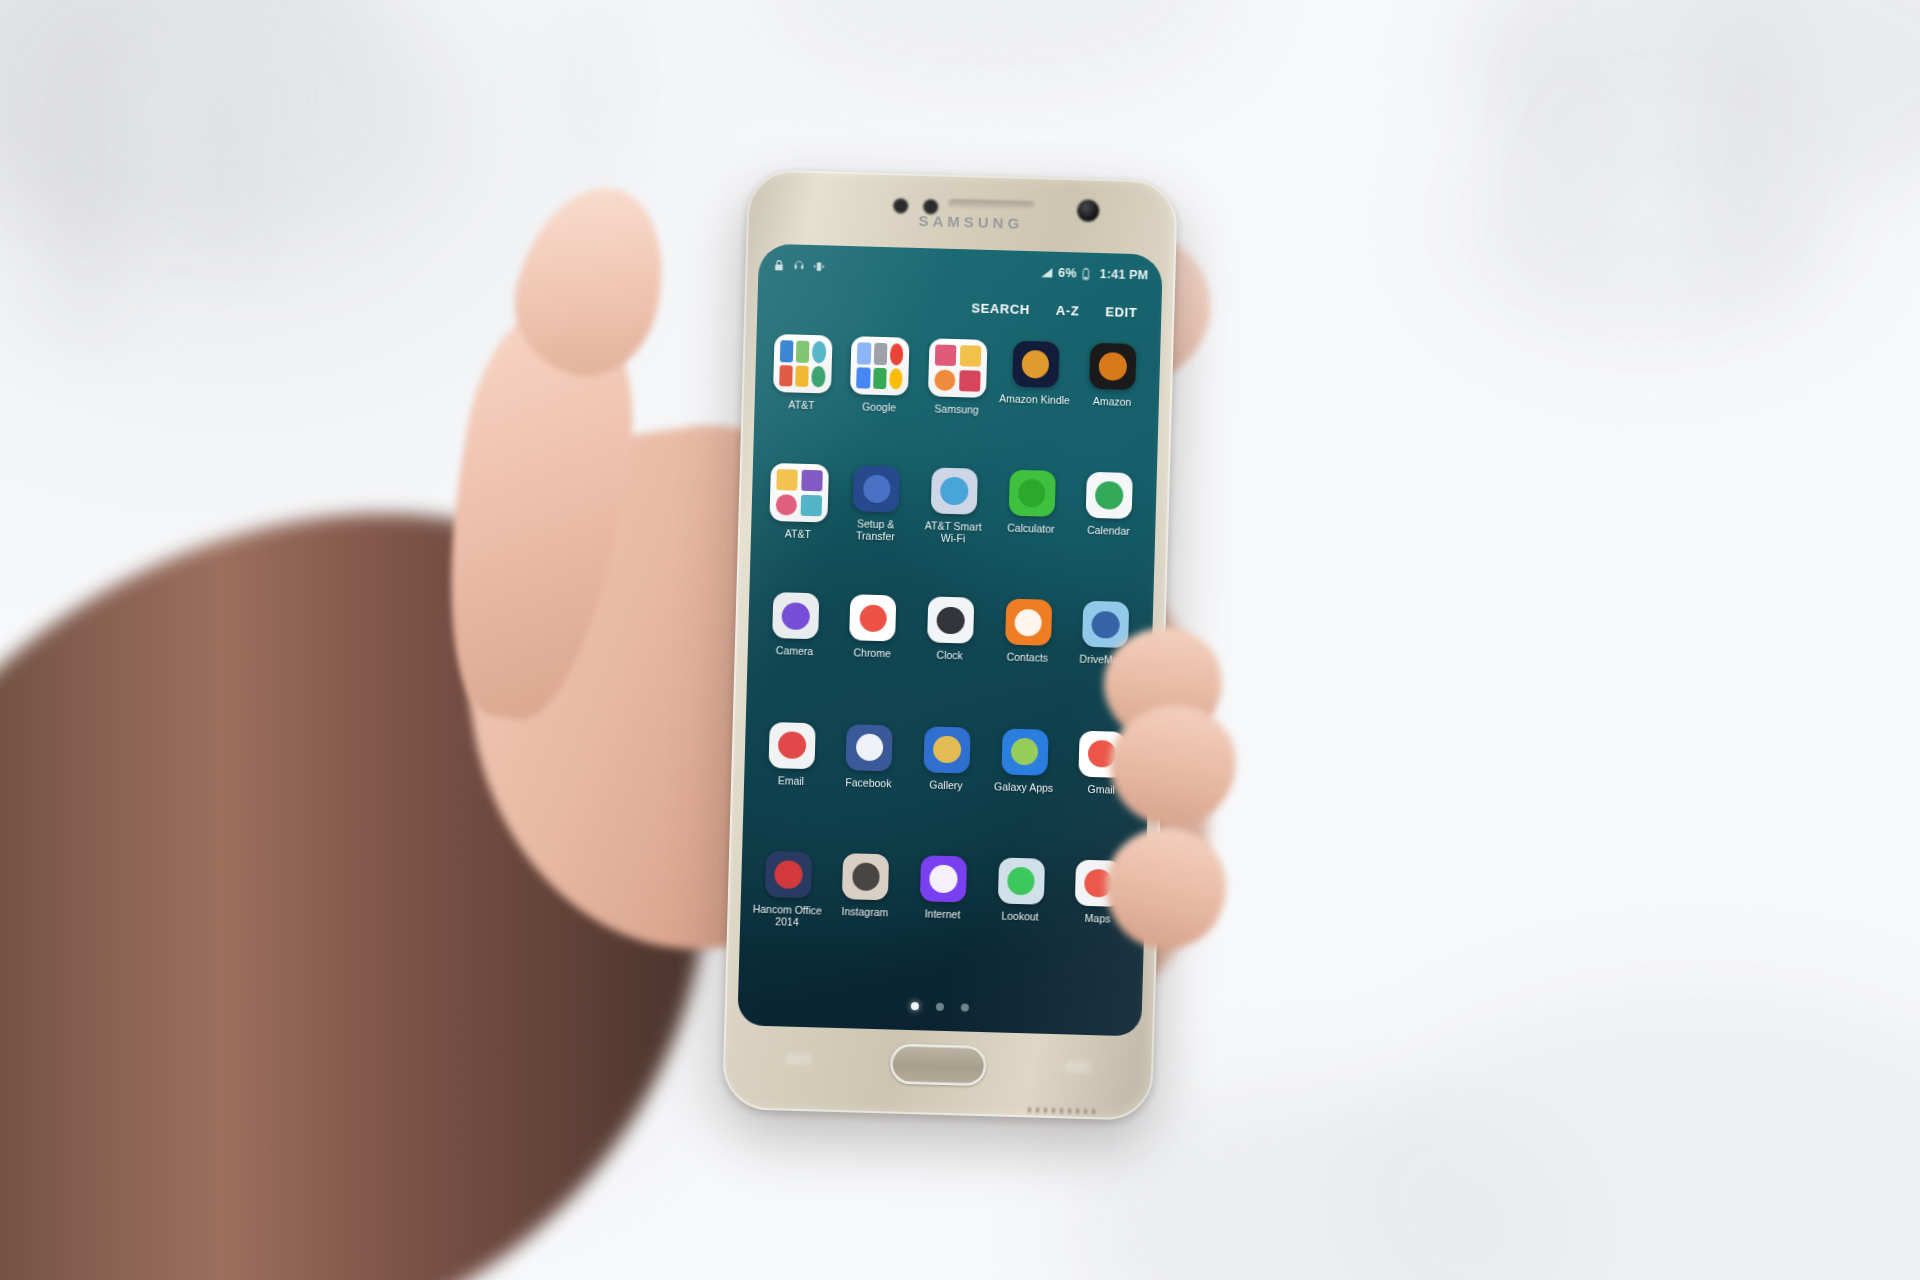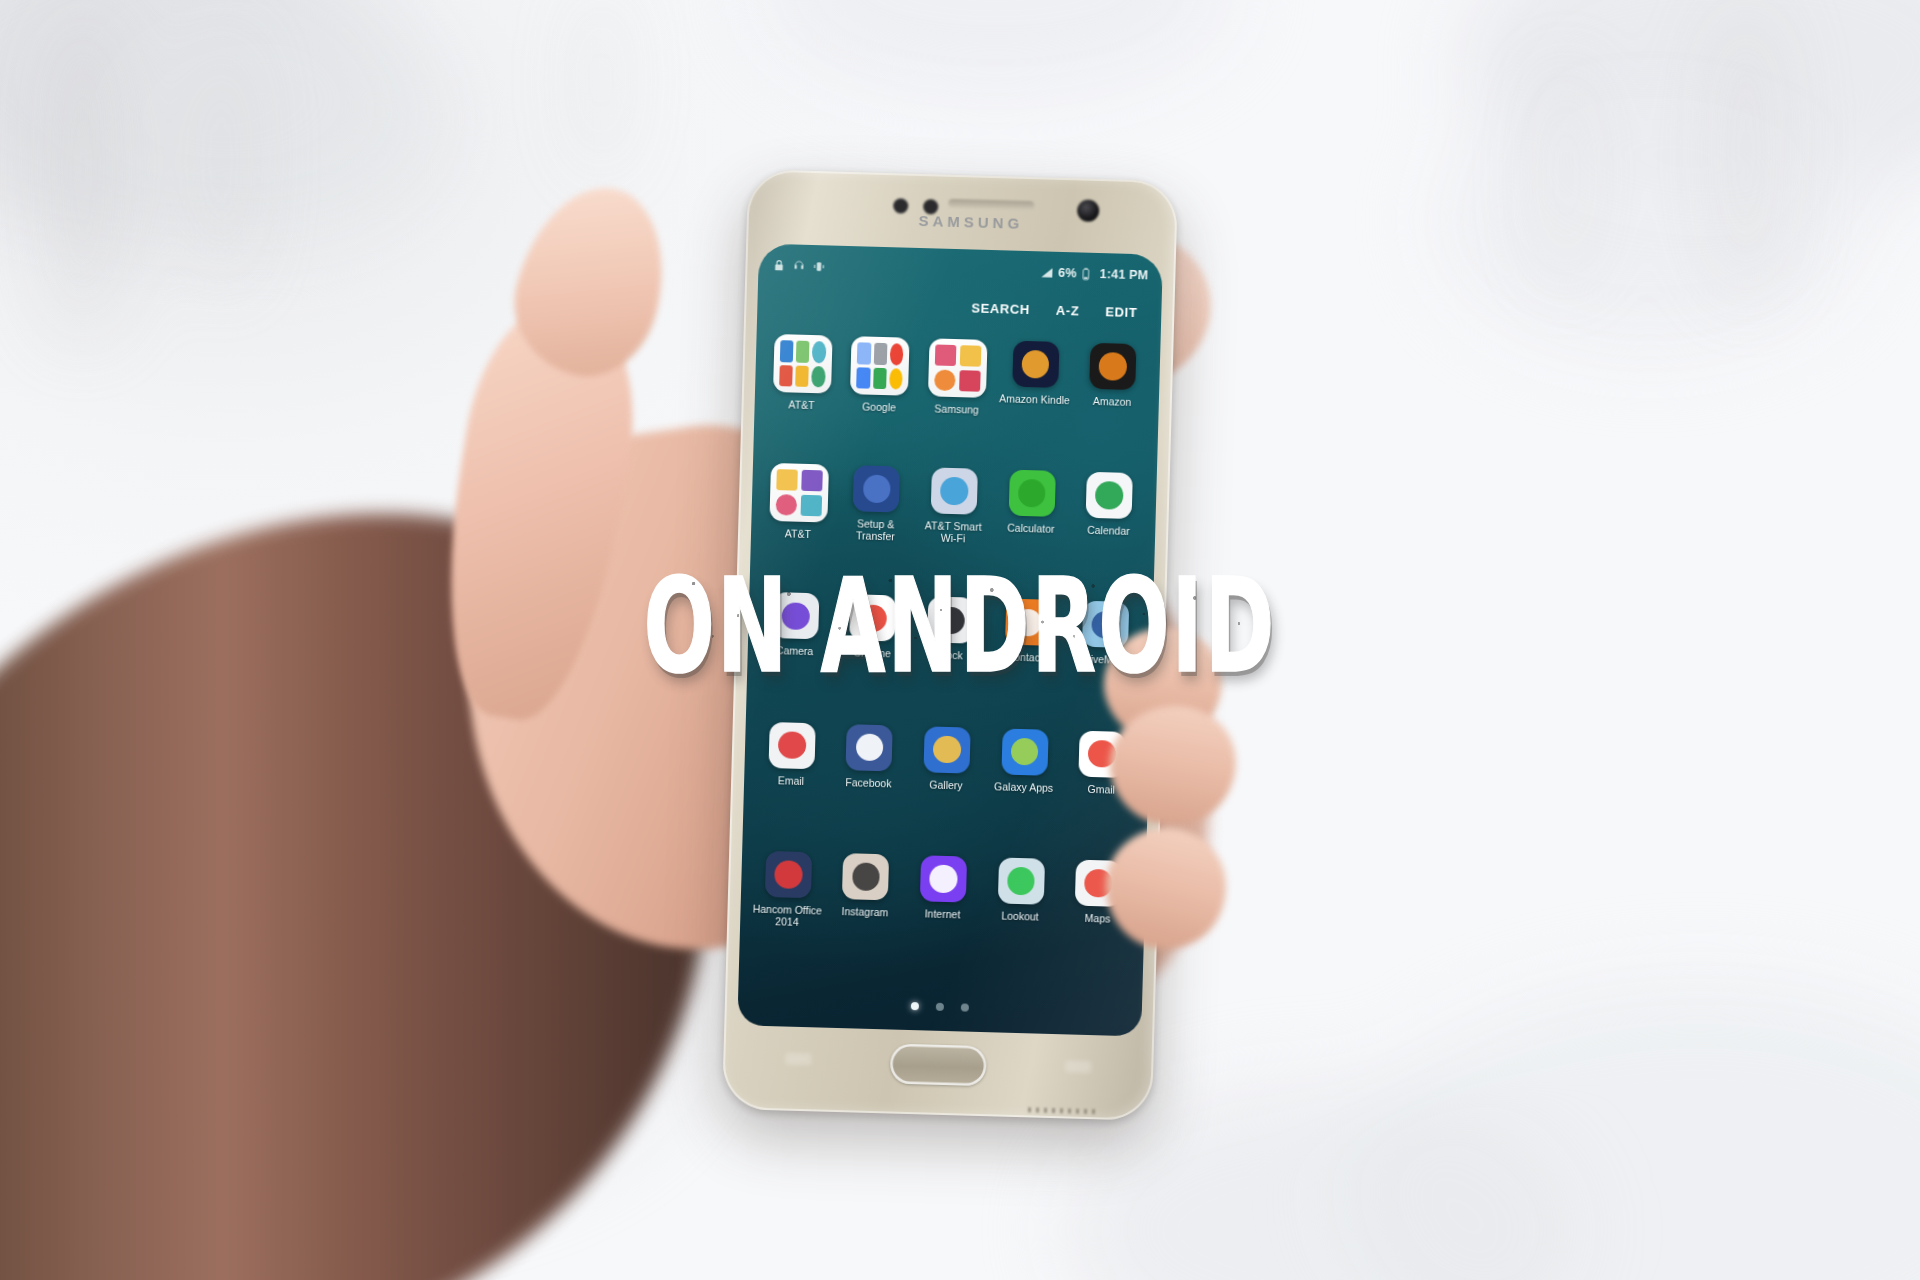--- a/index.html
+++ b/index.html
@@ -629,19 +629,15 @@
   </div>
 
   <div class="hand-wrap">
     <div class="skin finger f1"></div>
     <div class="skin finger f2"></div>
     <div class="skin finger f3"></div>
   </div>
 
   <div class="headline">
     <div class="hl-gap"></div>
-    <div class="hl-wrap">
-      <span class="hl-line hl-2">ON ANDROID</span>
-      <span class="speckle"></span>
-    </div>
   </div>
 
 </div>
 
 </body></html>

